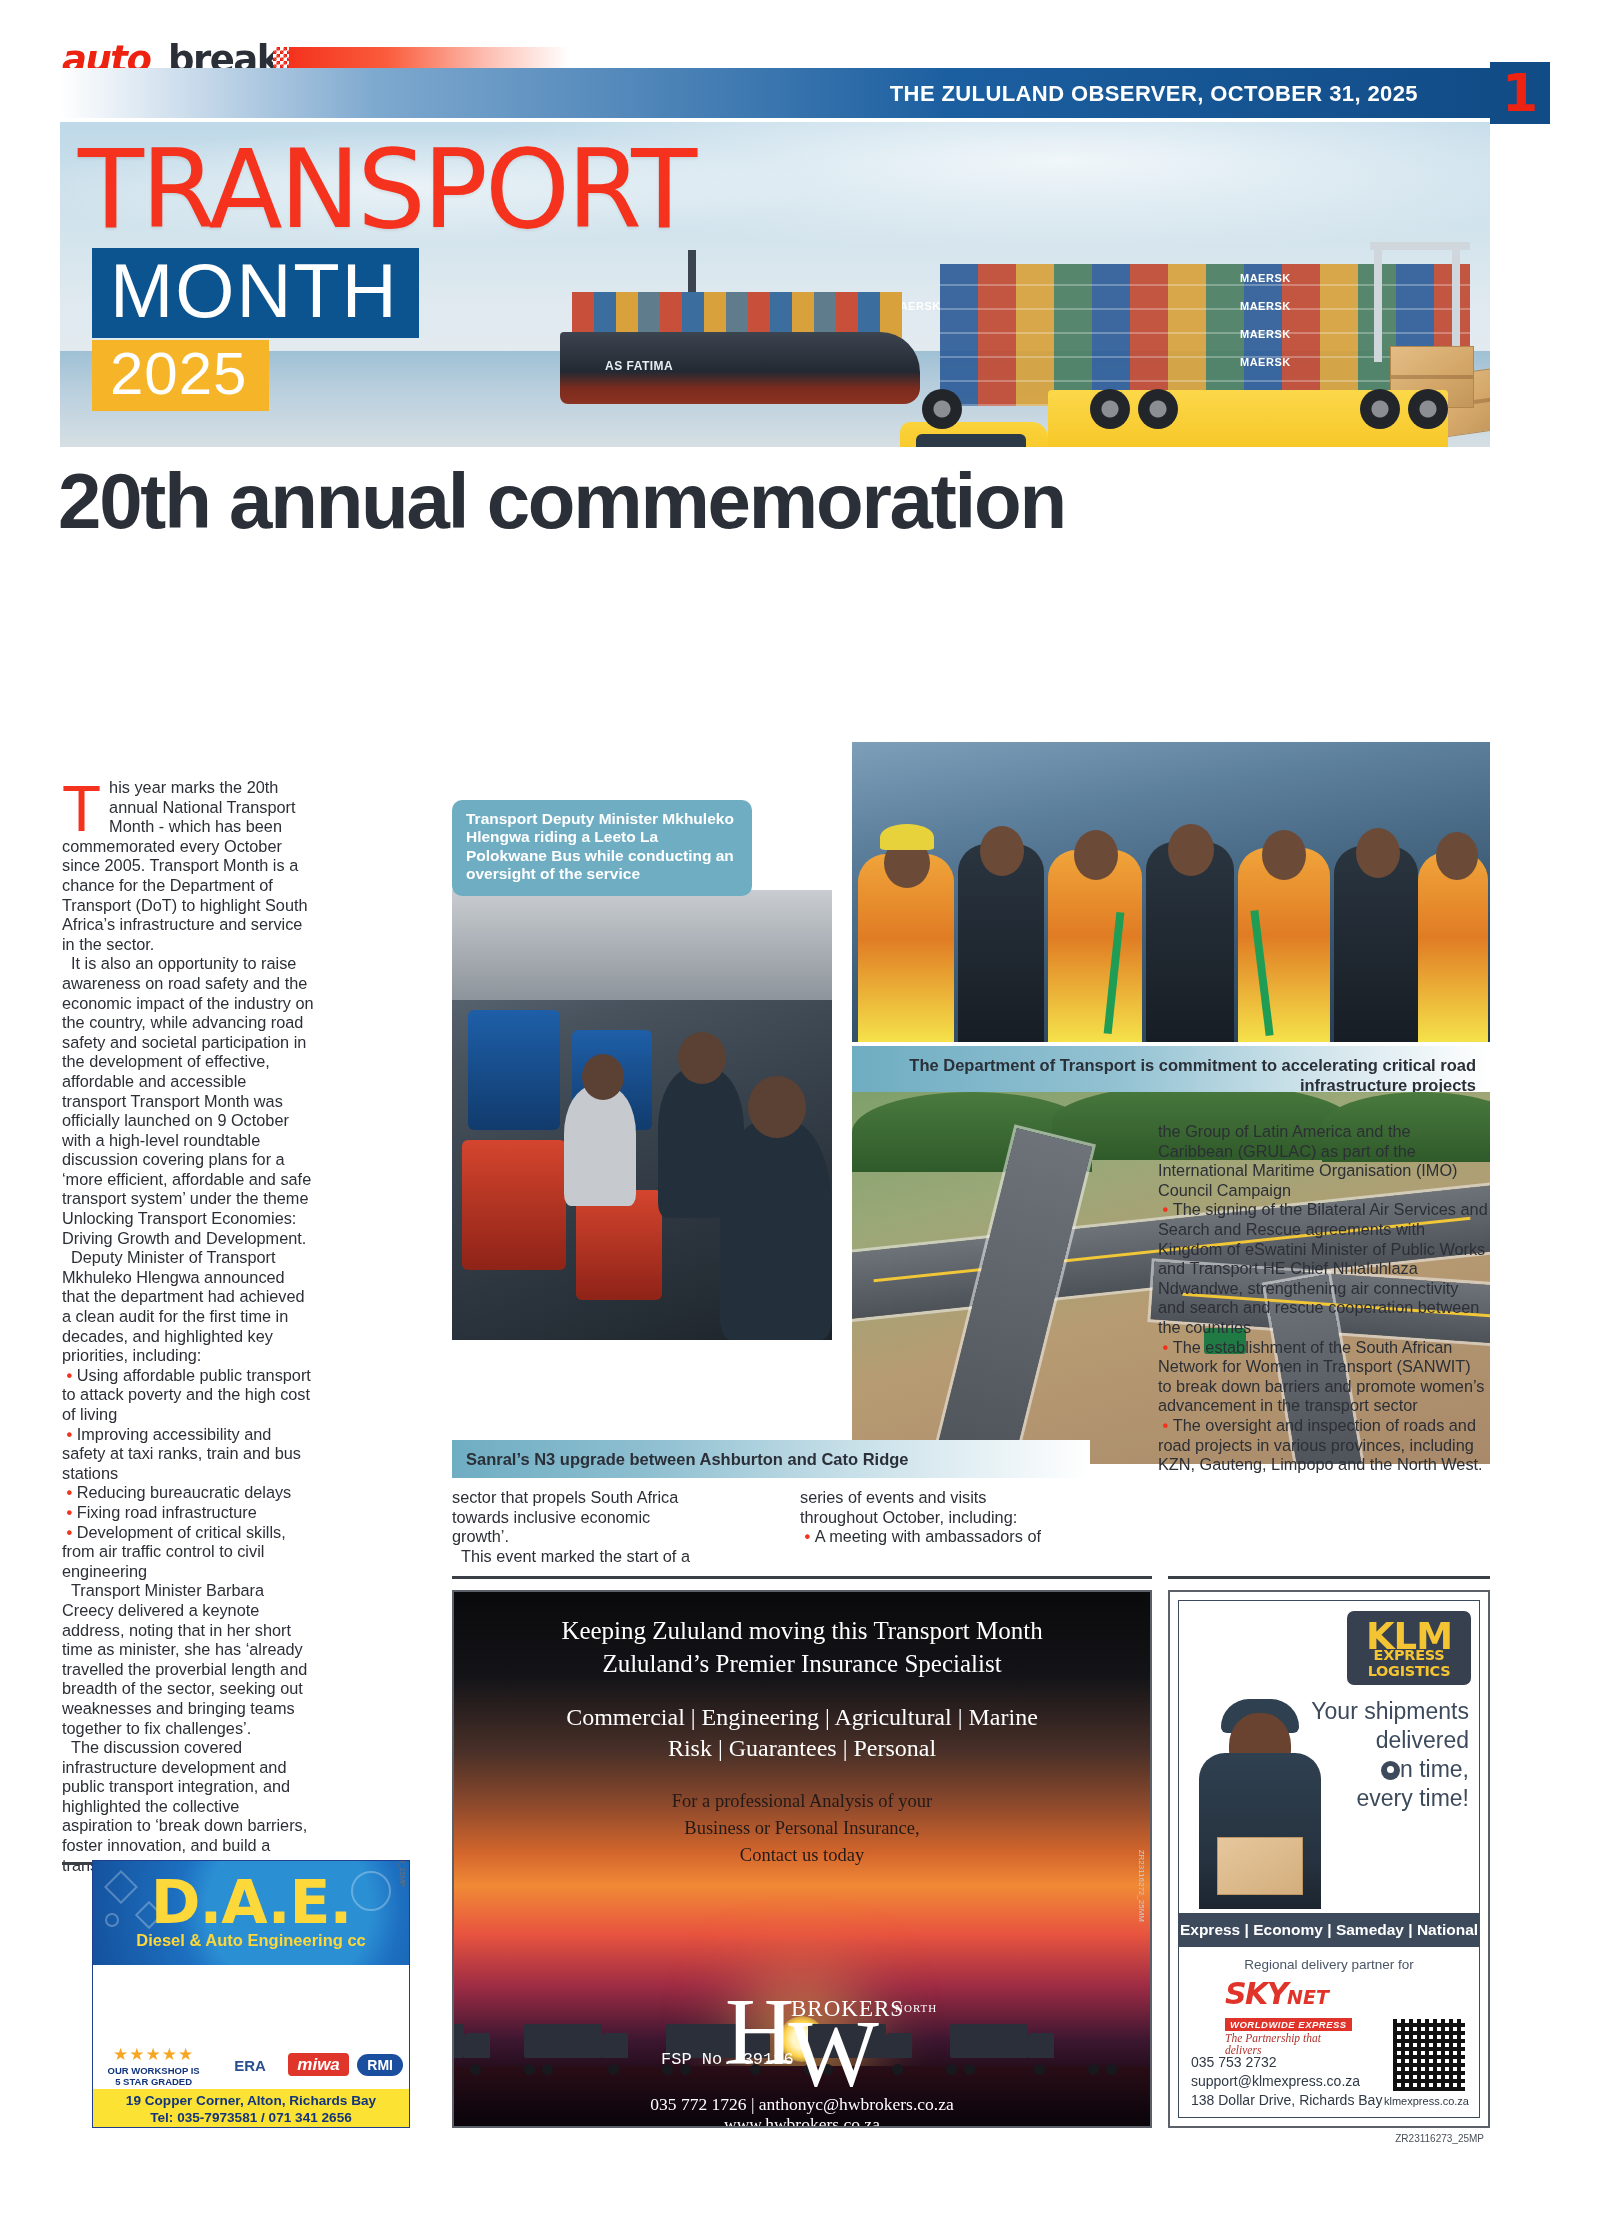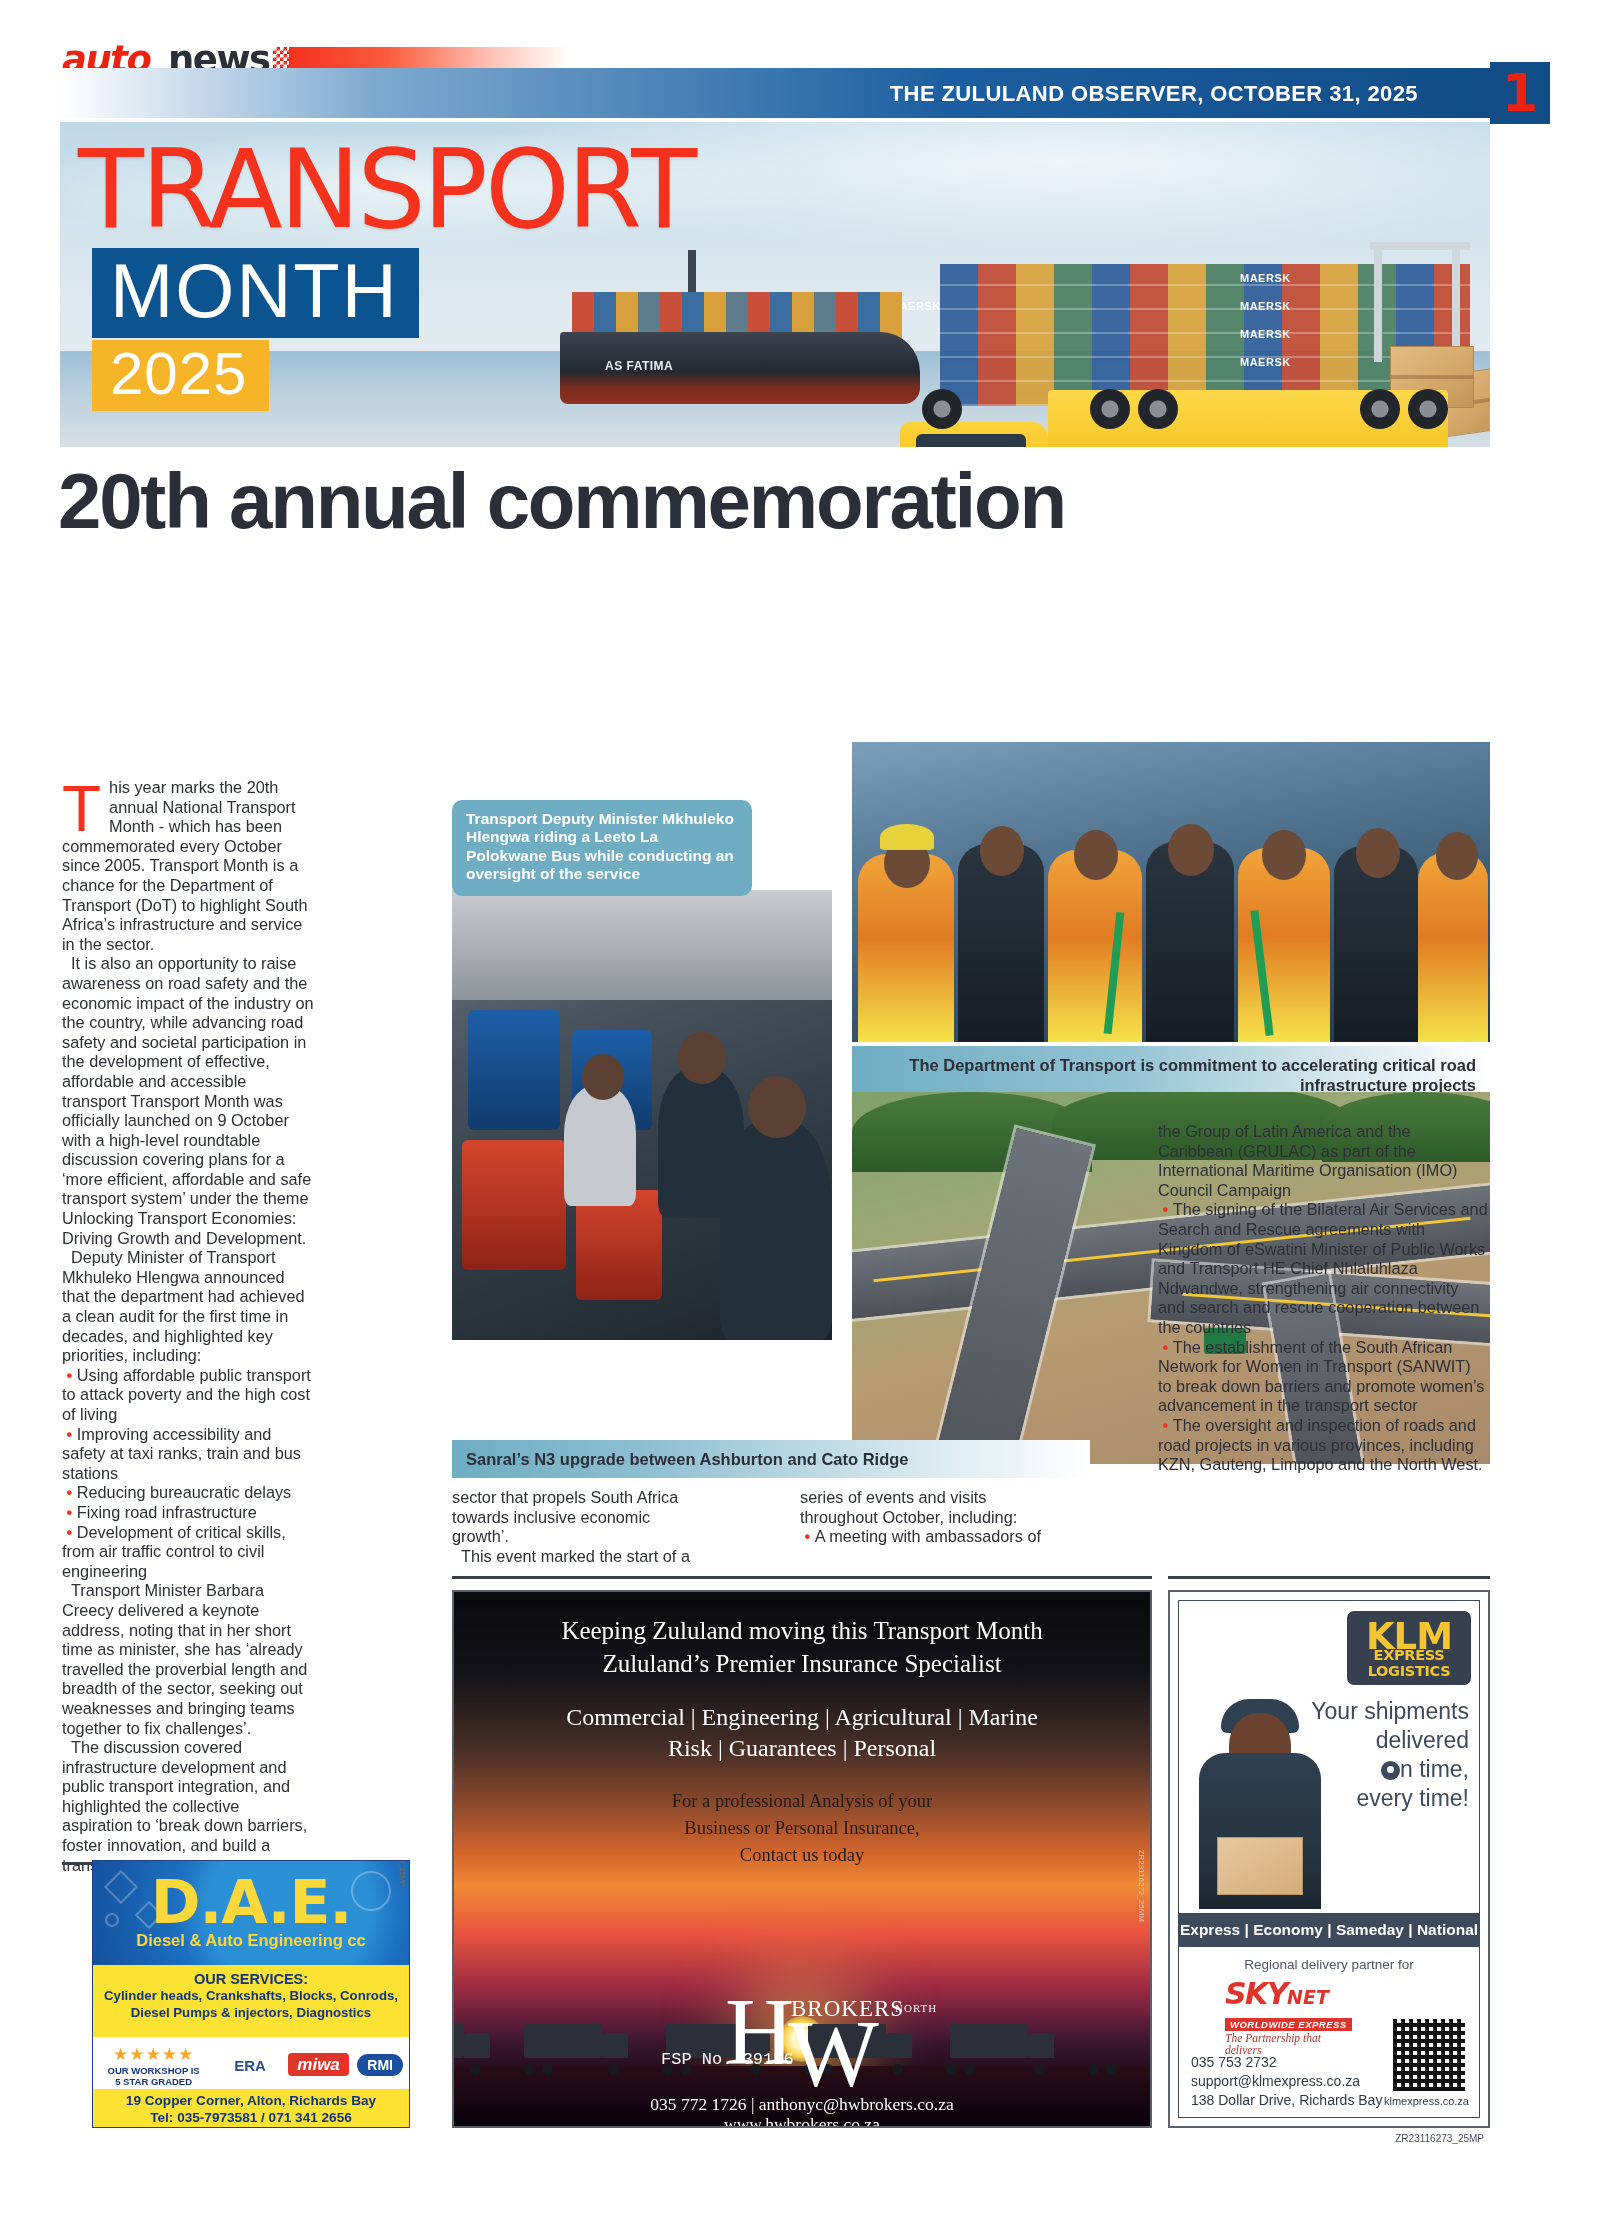--- a/index.html
+++ b/index.html
@@ -270,21 +270,21 @@
   .klm-qr-lbl { position:absolute; right: 10px; top: 494px; font-size: 11px; color:#2f3945; }
   .klm-code { position:absolute; right: 4px; bottom: -18px; font-size: 10px; color:#4a5059; }
 </style>
 </head>
 <body>
 
 <div class="page">
 
   <div class="masthead">
     <div class="logo-auto">auto</div>
-    <div class="logo-news">news</div>
+    <div class="logo-news">break</div>
     <div class="logo-checker"></div>
     <div class="logo-bar"></div>
   </div>
 
   <div class="datebar">
     <div class="datebar-text">THE ZULULAND OBSERVER, OCTOBER 31, 2025</div>
   </div>
   <div class="pagenum-box"></div>
   <div class="pagenum">1</div>
 
@@ -419,25 +419,20 @@
 
   <div class="ad-dae">
     <div class="dae-top">
       <div class="dae-deco" style="left:16px; top:14px; width:24px; height:24px; transform:rotate(45deg);"></div>
       <div class="dae-deco" style="left:12px; top:52px; width:14px; height:14px; border-radius:50%;"></div>
       <div class="dae-deco" style="left:46px; top:44px; width:20px; height:20px; transform:rotate(45deg);"></div>
       <div class="dae-deco" style="right:18px; top:10px; width:40px; height:40px; border-radius:50%;"></div>
     </div>
     <div class="dae-dae">D.A.E.</div>
     <div class="dae-sub">Diesel &amp; Auto Engineering cc</div>
-    <div class="dae-yellow">
-      <div class="dae-serv-title">OUR SERVICES:</div>
-      <div class="dae-serv">Cylinder heads, Crankshafts, Blocks, Conrods,</div>
-      <div class="dae-serv">Diesel Pumps &amp; injectors, Diagnostics</div>
-    </div>
     <div class="dae-badges">
       <div style="width:122px; text-align:center;">
         <div class="stars">★★★★★</div>
         <div class="dae-star-lbl">OUR WORKSHOP IS</div>
         <div class="dae-star-lbl">5 STAR GRADED</div>
       </div>
       <div style="width:72px; text-align:center;">
         <div class="badge-era">ERA</div>
       </div>
       <div style="width:66px; text-align:center;">

